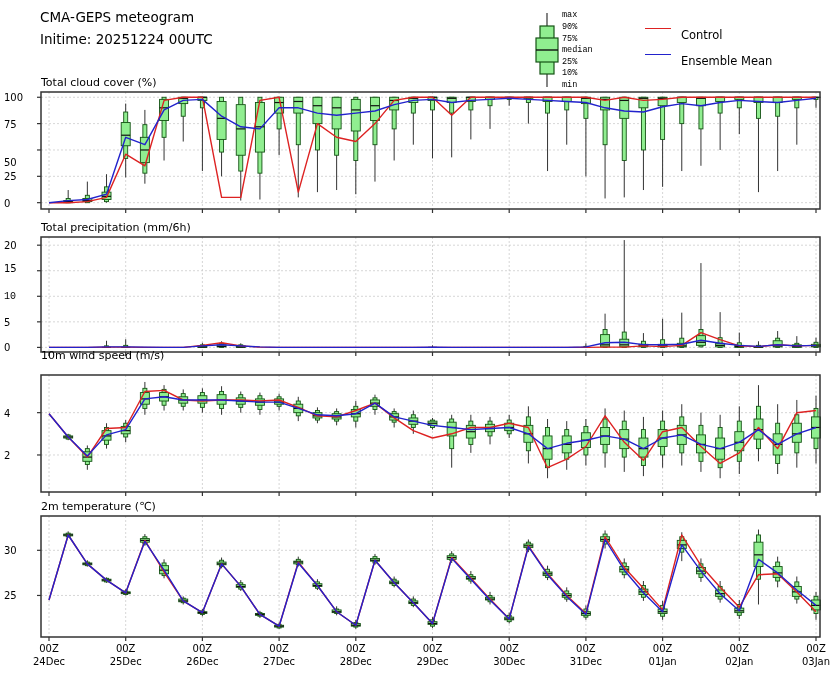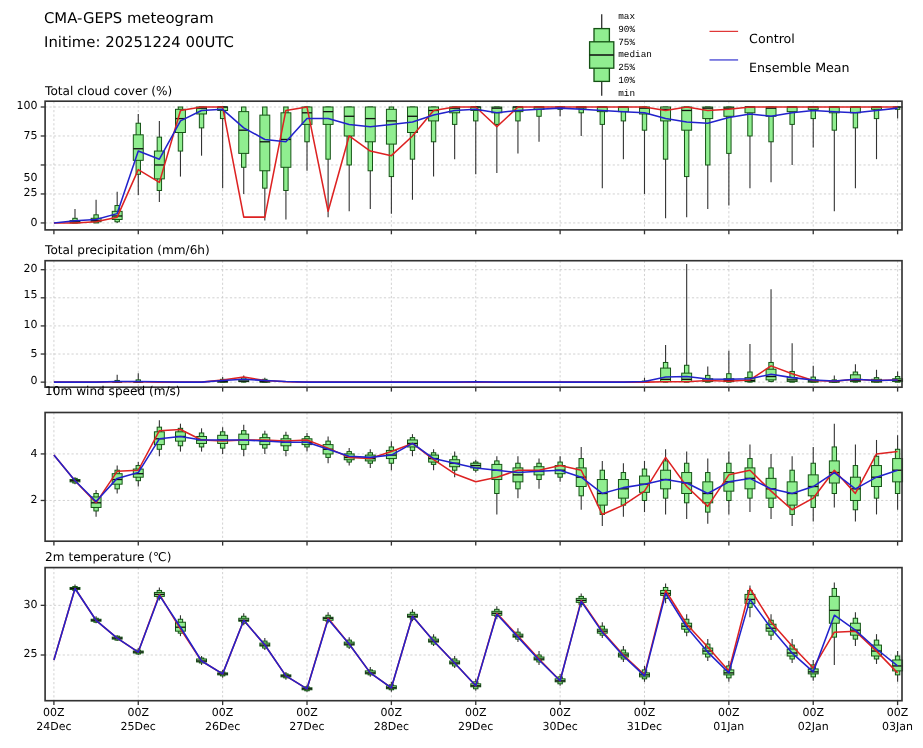--- a/index.html
+++ b/index.html
@@ -7,21 +7,21 @@
   .fig{position:relative;width:839px;height:680px;background:#fff;overflow:hidden;}
   .hdr{position:absolute;left:40px;top:6px;line-height:22px;font-size:13.5px;color:#000;}
   .hdr div{white-space:nowrap;}
   .legend-glyph{position:absolute;left:530px;top:8px;width:130px;height:84px;font-family:Liberation Mono, monospace;}
   .legend-glyph .lbl{position:absolute;left:32px;font-size:8.5px;color:#000;transform:translateY(-50%);white-space:nowrap;}
   .legend-lines{position:absolute;left:645px;top:24px;width:190px;}
   .leg-row{position:absolute;left:0;height:16px;display:flex;align-items:flex-start;}
   .leg-swatch{width:26px;height:0;border-top:1.6px solid #000;margin-right:10px;}
   .leg-text{font-size:11.5px;color:#000;white-space:nowrap;}
   .panel-title{position:absolute;font-size:11px;color:#000;white-space:nowrap;}
-  .ytick-lbl{position:absolute;font-size:10px;color:#000;text-align:right;width:30px;transform:translateY(-50%);}
+  .ytick-lbl{position:absolute;font-size:10px;color:#000;width:30px;transform:translateY(-50%);}
   .xlab{position:absolute;font-size:10px;color:#000;text-align:center;width:44px;transform:translateX(-50%);line-height:13px;}
   svg{position:absolute;overflow:visible;}
 </style>
 </head>
 <body>
 
 <div class="fig">
 
   <div class="hdr">
     <div>CMA-GEPS meteogram</div>
@@ -333,21 +333,21 @@
           <rect x="773" y="5.270270270270274" width="4" height="2.108108108108098" fill="#90ee90" stroke="#145214" stroke-width="0.9"></rect>
           <line x1="770.5" y1="5.270270270270274" x2="779.5" y2="5.270270270270274" stroke="#111111" stroke-width="1.2"></line>
         </g>
         <polyline points="8.0,110.7 27.2,110.7 46.3,109.6 65.5,105.4 84.7,62.2 103.9,73.8 123.1,8.4 142.2,5.3 161.4,5.3 180.6,105.4 199.8,105.4 218.9,8.4 238.1,5.3 257.3,100.1 276.4,31.6 295.6,45.3 314.8,49.5 334.0,31.6 353.2,8.4 372.3,5.3 391.5,5.3 410.7,23.2 429.9,5.3 449.0,5.3 468.2,5.3 487.4,5.3 506.5,5.3 525.7,5.3 544.9,5.3 564.1,8.4 583.3,5.3 602.4,8.4 621.6,7.4 640.8,5.3 660.0,5.3 679.1,5.3 698.3,5.3 717.5,5.3 736.6,5.3 755.8,5.3 775.0,5.3" fill="none" stroke="#dd2222" stroke-width="1.4" stroke-linejoin="round"></polyline>
         <polyline points="8.0,110.7 27.2,108.6 46.3,107.5 65.5,102.2 84.7,45.3 103.9,52.7 123.1,17.9 142.2,8.4 161.4,7.4 180.6,24.2 199.8,34.8 218.9,36.9 238.1,15.8 257.3,15.8 276.4,21.1 295.6,23.2 314.8,21.1 334.0,19.0 353.2,12.6 372.3,8.4 391.5,7.4 410.7,10.5 429.9,8.4 449.0,7.4 468.2,6.3 487.4,7.4 506.5,8.4 525.7,9.5 544.9,10.5 564.1,15.8 583.3,19.0 602.4,20.0 621.6,14.8 640.8,11.6 660.0,13.7 679.1,10.5 698.3,8.4 717.5,9.5 736.6,10.5 755.8,8.4 775.0,6.3" fill="none" stroke="#2222cc" stroke-width="1.4" stroke-linejoin="round"></polyline>
         <rect x="0" y="0" width="779" height="117" fill="none" stroke="#333333" stroke-width="1.5"></rect>
       </svg>
       <div class="panel-title" style="left: 41px; top: 221px;">Total precipitation (mm/6h)</div>
       <div class="ytick-lbl" style="left: 4px; top: 347.4px;">0</div>
       <div class="ytick-lbl" style="left: 4px; top: 321.844px;">5</div>
-      <div class="ytick-lbl" style="left: 4px; top: 296.289px;">10</div>
+      <div class="ytick-lbl" style="left: 4px; top: 296.289px; font-family: Liberation Mono, monospace;">10</div>
       <div class="ytick-lbl" style="left: 4px; top: 268px;">15</div>
       <div class="ytick-lbl" style="left: 4px; top: 245.178px;">20</div>
       <svg width="789" height="123" style="left: 41px; top: 237px;">
         <line x1="8" y1="0" x2="8" y2="115" stroke="#cccccc" stroke-width="0.8" stroke-dasharray="2,2"></line>
         <line x1="8" y1="115" x2="8" y2="119" stroke="#333333" stroke-width="1.2"></line>
         <line x1="84.7" y1="0" x2="84.7" y2="115" stroke="#cccccc" stroke-width="0.8" stroke-dasharray="2,2"></line>
         <line x1="84.7" y1="115" x2="84.7" y2="119" stroke="#333333" stroke-width="1.2"></line>
         <line x1="161.4" y1="0" x2="161.4" y2="115" stroke="#cccccc" stroke-width="0.8" stroke-dasharray="2,2"></line>
         <line x1="161.4" y1="115" x2="161.4" y2="119" stroke="#333333" stroke-width="1.2"></line>
         <line x1="238.10000000000002" y1="0" x2="238.10000000000002" y2="115" stroke="#cccccc" stroke-width="0.8" stroke-dasharray="2,2"></line>

